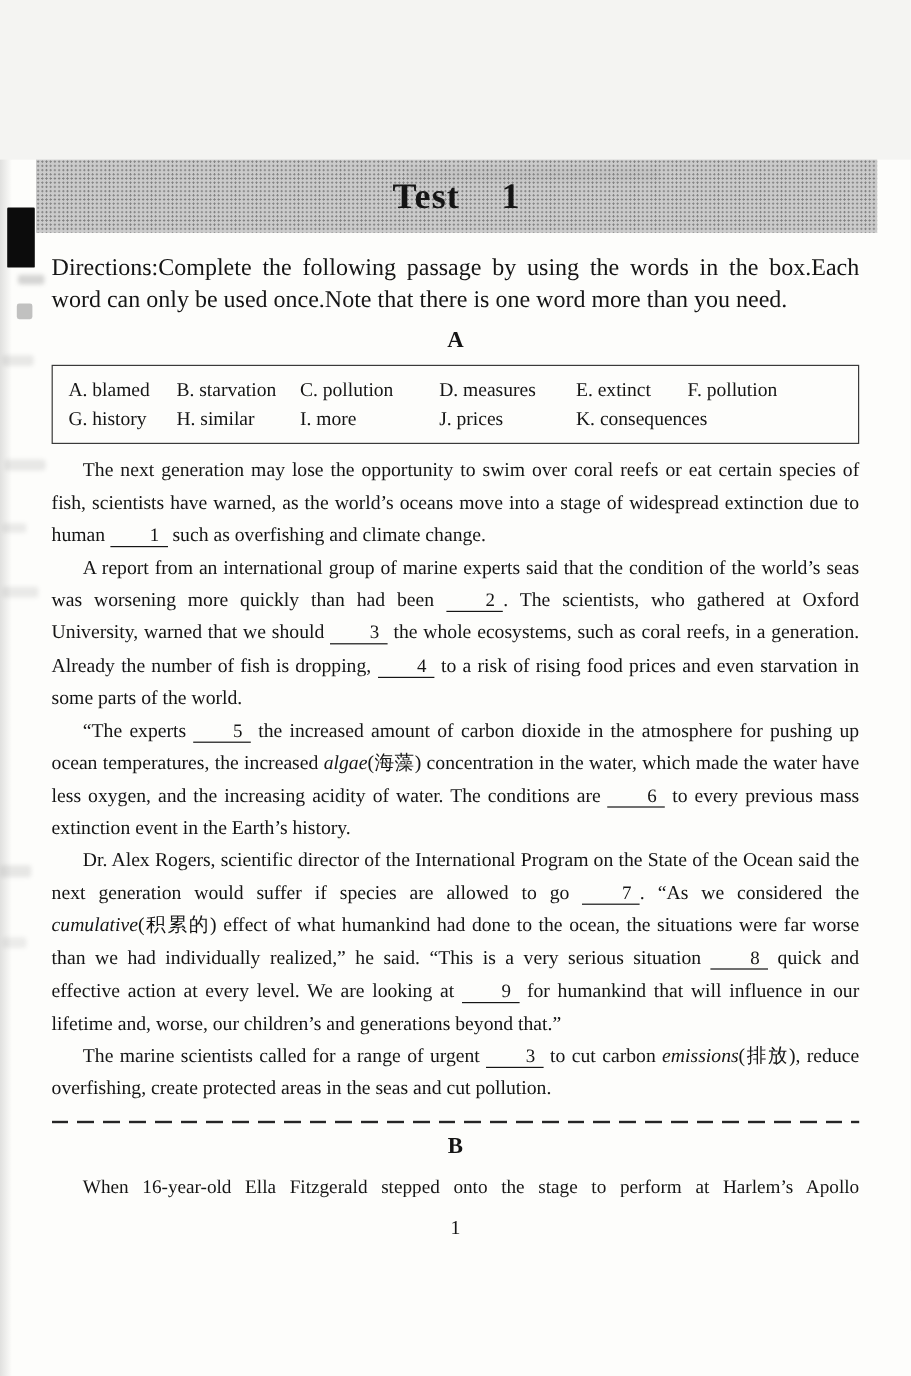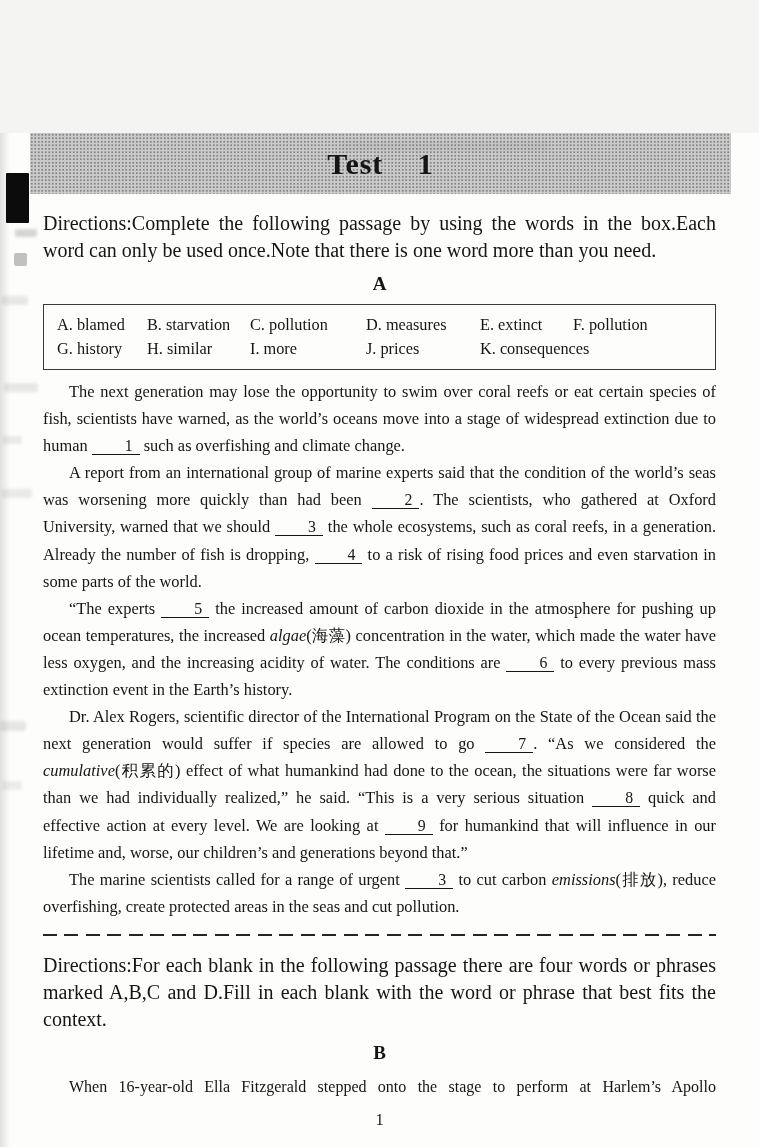--- a/index.html
+++ b/index.html
@@ -104,21 +104,20 @@
     <div class="passage">
         <p class="para">The next generation may lose the opportunity to swim over coral reefs or eat certain species of fish, scientists have warned, as the world’s oceans move into a stage of widespread extinction due to human <span class="blank">1</span> such as overfishing and climate change.</p>
         <p class="para">A report from an international group of marine experts said that the condition of the world’s seas was worsening more quickly than had been <span class="blank">2</span>. The scientists, who gathered at Oxford University, warned that we should <span class="blank">3</span> the whole ecosystems, such as coral reefs, in a generation. Already the number of fish is dropping, <span class="blank">4</span> to a risk of rising food prices and even starvation in some parts of the world.</p>
         <p class="para">“The experts <span class="blank">5</span> the increased amount of carbon dioxide in the atmosphere for pushing up ocean temperatures, the increased <i>algae</i>(海藻) concentration in the water, which made the water have less oxygen, and the increasing acidity of water. The conditions are <span class="blank">6</span> to every previous mass extinction event in the Earth’s history.</p>
         <p class="para">Dr. Alex Rogers, scientific director of the International Program on the State of the Ocean said the next generation would suffer if species are allowed to go <span class="blank">7</span>. “As we considered the <i>cumulative</i>(积累的) effect of what humankind had done to the ocean, the situations were far worse than we had individually realized,” he said. “This is a very serious situation <span class="blank">8</span> quick and effective action at every level. We are looking at <span class="blank">9</span> for humankind that will influence in our lifetime and, worse, our children’s and generations beyond that.”</p>
         <p class="para">The marine scientists called for a range of urgent <span class="blank">3</span> to cut carbon <i>emissions</i>(排放), reduce overfishing, create protected areas in the seas and cut pollution.</p>
       </div>
 
     <div class="dashed-divider"></div>
 
-    <p class="directions">Directions:For each blank in the following passage there are four words or phrases marked A,B,C and D.Fill in each blank with the word or phrase that best fits the context.</p>
 
     <div class="section-label">B</div>
 
     <p class="first-b">When 16-year-old Ella Fitzgerald stepped onto the stage to perform at Harlem’s Apollo</p>
 
     <div class="page-number">1</div>
 
   </div>
 </div>
 

